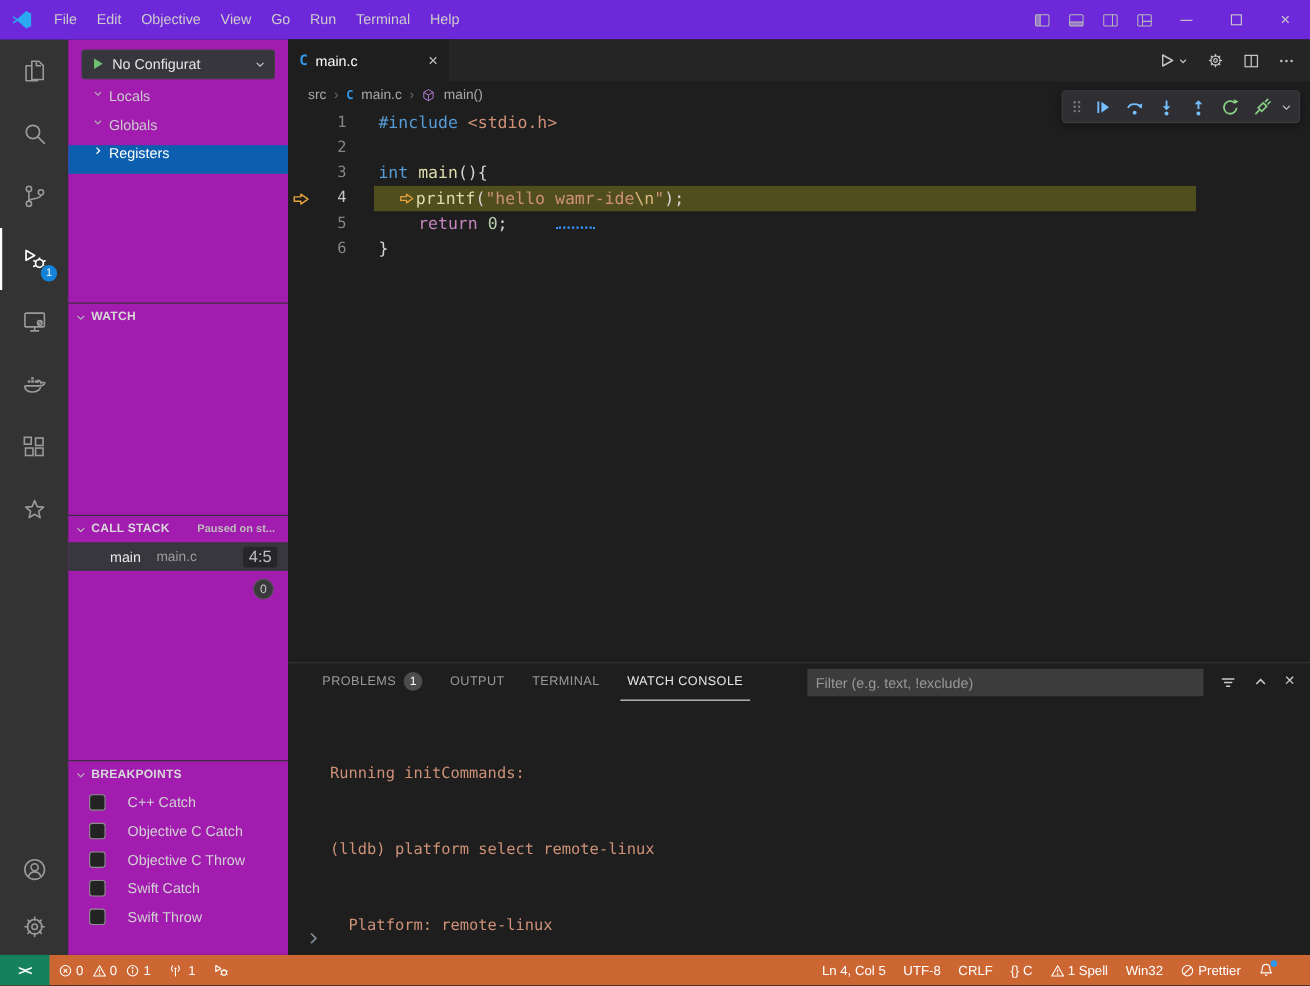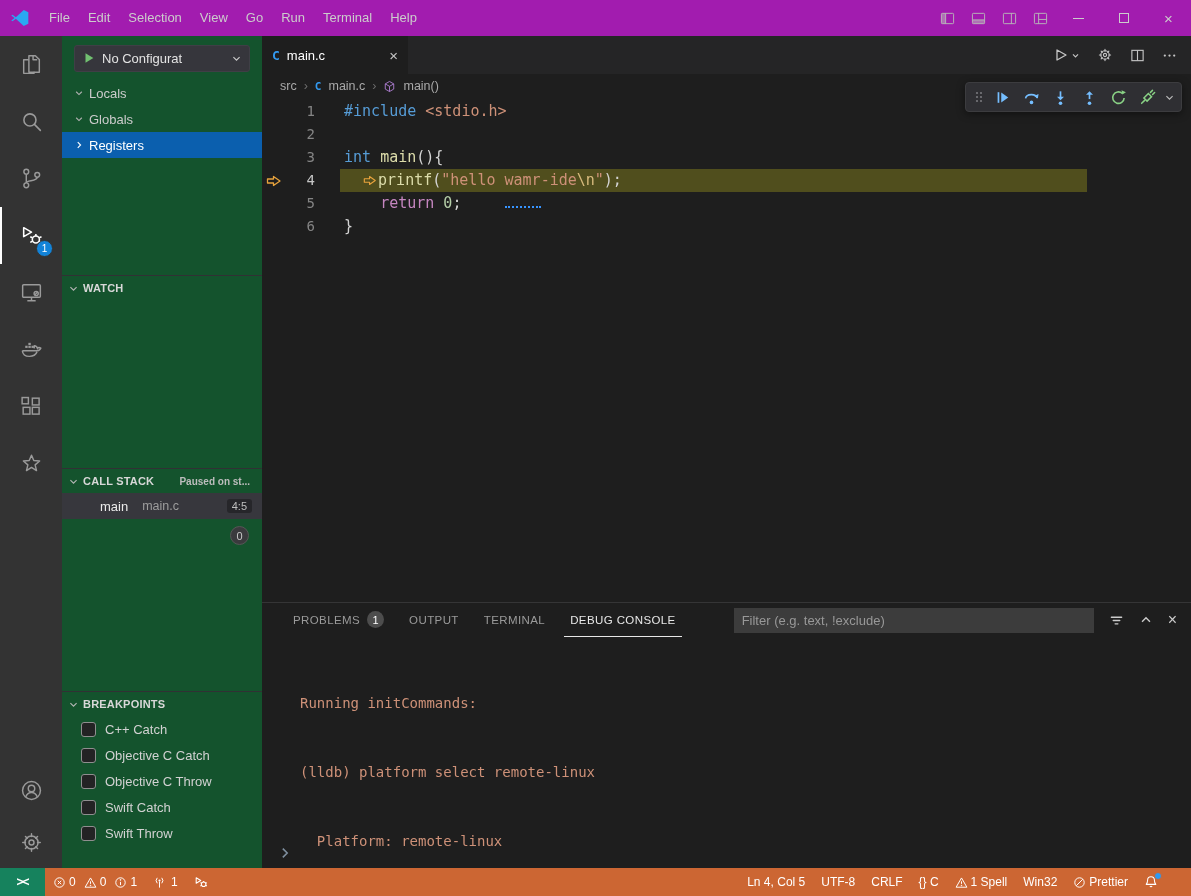--- a/index.html
+++ b/index.html
@@ -1,21 +1,21 @@
 <!DOCTYPE html>
 <html><head>
 <meta charset="utf-8">
 <style>
   *{margin:0;padding:0;box-sizing:border-box;user-select:none}
   html,body{width:1191px;height:896px;overflow:hidden}
   body{background:#1e1e1e;font-family:"Liberation Sans",sans-serif;color:#ccc;font-size:13px}
   svg{display:block}
 
   
-  .titlebar{height:36px;background:#a21caf;display:flex;position:relative}
+  .titlebar{height:36px;background:#6d28d9;display:flex;position:relative}
   .logo{width:40px;display:flex;justify-content:center;align-items:center}
   .menus{display:flex}
   .menu{font-size:13px;color:#cccccc;padding:0 9px;line-height:36px;white-space:nowrap}
   .win-title{position:absolute;left:60%;transform:translateX(-50%);font-size:12.5px;color:#c0c0c0;white-space:nowrap;pointer-events:none}
   .tb-right{margin-left:auto;display:flex;align-items:center;height:100%}
   .layout-btn{width:31px;height:36px;display:flex;align-items:center;justify-content:center;color:#b9b9b9}
   .win-btn{width:45px;height:36px;display:flex;align-items:center;justify-content:center;color:#cccccc;font-size:15px}
   .min-glyph{width:11px;height:1px;background:#cccccc}
   .max-glyph{width:10px;height:10px;border:1px solid #cccccc}
 
@@ -24,40 +24,40 @@
 
   
   .activitybar{width:62px;background:#333333;display:flex;flex-direction:column}
   .ab-item{height:57px;display:flex;align-items:center;justify-content:center;color:#9a9a9a;position:relative}
   .ab-item.active{color:#ffffff;box-shadow:inset 2px 0 0 #ffffff}
   .ab-item.short{height:52px}
   .ab-badge{position:absolute;right:9px;bottom:7px;min-width:17px;height:17px;border-radius:9px;background:#1283d8;color:#fff;font-size:10px;display:flex;align-items:center;justify-content:center;border:1px solid #333}
   .ab-spacer{flex:1}
 
   
-  .sidebar{width:200px;background:#14532d;display:flex;flex-direction:column}
+  .sidebar{width:200px;background:#a21caf;display:flex;flex-direction:column}
   .sb-top{height:44px;display:flex;align-items:center;padding:0 12px}
   .cfg{flex:1;height:27px;background:#36363c;border:1px solid #3f3f46;border-radius:3px;display:flex;align-items:center;padding:0 7px;gap:6px}
   .cfg-label{flex:1;color:#e4e4e4;font-size:13px;white-space:nowrap;overflow:hidden}
   .sec{border-top:1px solid #313134;overflow:hidden}
   .sec.first{border-top:none}
   .sec-hdr{height:24px;display:flex;align-items:center;padding:0 8px 0 6px;gap:4px}
   .sec-title{font-size:11px;font-weight:bold;color:#d8d8d8;letter-spacing:.2px;white-space:nowrap}
   .hdr-right{margin-left:auto;color:#c0c0c0}
   .cs-status{margin-left:auto;font-size:10px;font-weight:bold;color:#bdbdbd;padding-right:4px;white-space:nowrap}
-  .tree-row{height:26px;display:flex;align-items:center;padding-left:12px;gap:5px;color:#cccccc;font-size:13px}
+  .tree-row{height:26px;display:flex;padding-left:22px;gap:5px;color:#cccccc;font-size:13px}
   .tree-row .tchev{color:#b0b0b0}
   .tree-row.selected{background:#0b5fae;color:#ffffff}
   .tree-row.selected .tchev{color:#fff}
   .cs-row{height:26px;display:flex;align-items:center;background:#37373d;padding:0 10px 0 38px}
   .cs-name{color:#eaeaea}
   .cs-file{color:#9d9d9d;margin-left:14px;font-size:12.5px}
-  .cs-pos{margin-left:auto;background:#26262a;border-radius:3px;padding:1px 5px;font-size:11px;color:#bfbfbf}
+  .cs-pos{margin-left:auto;background:#26262a;border-radius:3px;padding:1px 5px;font-size:15px;color:#bfbfbf}
   .thread-badge{width:19px;height:19px;border-radius:50%;background:#3a3a3d;border:1px solid #565656;color:#c8c8c8;font-size:11px;display:flex;align-items:center;justify-content:center;margin:7px 13px 0 auto}
-  .bp-row{height:26px;display:flex;align-items:center;padding-left:19px;gap:9px}
+  .bp-row{height:26px;display:flex;align-items:center;padding-left:19px;gap:20px}
   .checkbox{width:15px;height:15px;border:1px solid #8f8f8f;border-radius:3px;background:#232324;flex:none}
   .bp-label{font-size:13px;color:#d2d2d2;white-space:nowrap}
 
   
   .editorcol{flex:1;display:flex;flex-direction:column;position:relative;background:#1e1e1e;min-width:0}
   .tabbar{height:38px;background:#252526;display:flex;align-items:stretch}
   .tab{width:146px;background:#1e1e1e;display:flex;align-items:center;gap:7px;padding:0 10px;font-size:13px;color:#fff}
   .cicon{color:#339af0;font-weight:bold;font-family:"DejaVu Sans Mono",monospace;font-size:13px}
   .tab-close{margin-left:auto;color:#c5c5c5;font-size:15px;line-height:1}
   .ed-actions{margin-left:auto;display:flex;align-items:center;gap:17px;padding-right:14px;color:#c5c5c5}
@@ -113,21 +113,21 @@
 
 <div class="titlebar">
   <div class="logo">
     <svg width="20" height="20" viewBox="0 0 24 24">
         <path d="M16.5 2.5L7 11 3 8l-1.5 1L5.5 12 1.5 15 3 16l4-3 9.5 8.5L22 19V5z" fill="#2aa8f2"></path>
       </svg>
   </div>
   <div class="menus">
     <span class="menu">File</span>
     <span class="menu">Edit</span>
-    <span class="menu">Selection</span>
+    <span class="menu">Objective</span>
     <span class="menu">View</span>
     <span class="menu">Go</span>
     <span class="menu">Run</span>
     <span class="menu">Terminal</span>
     <span class="menu">Help</span>
   </div>
   <div class="tb-right">
     <div class="layout-btn">
       <svg width="15" height="15" viewBox="0 0 16 16" fill="none" stroke="currentColor">
           <rect x="1.5" y="2.5" width="13" height="11" rx="1"></rect>
@@ -546,21 +546,21 @@
           <span>PROBLEMS</span>
           <span class="pbadge">1</span>
         </div>
         <div class="ptab">
             <span>OUTPUT</span>
           </div>
         <div class="ptab">
             <span>TERMINAL</span>
           </div>
         <div class="ptab active">
-            <span>DEBUG CONSOLE</span>
+            <span>WATCH CONSOLE</span>
           </div>
         <input class="pfilter" placeholder="Filter (e.g. text, !exclude)" style="">
         <div class="phicons">
           <span>
               <svg width="15" height="15" viewBox="0 0 16 16" fill="none" stroke="currentColor" stroke-width="1.4" stroke-linecap="round">
                 <path d="M2.5 4.5h11M4.5 8h7M6.5 11.5h3"></path>
               </svg>
             </span>
           <span>
               <svg width="14" height="14" viewBox="0 0 16 16" fill="none" stroke="currentColor" stroke-width="1.6">

